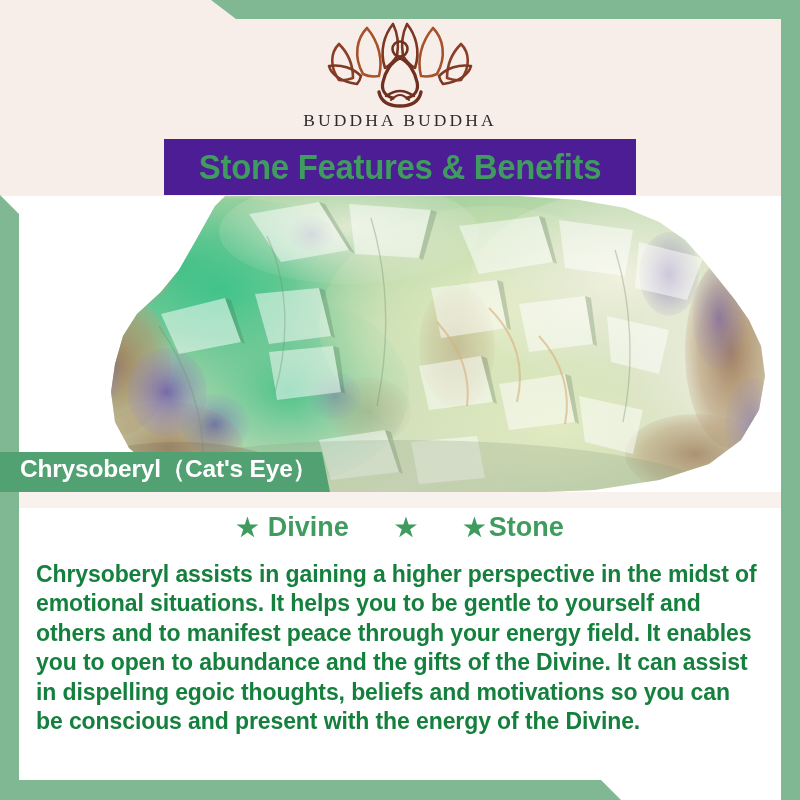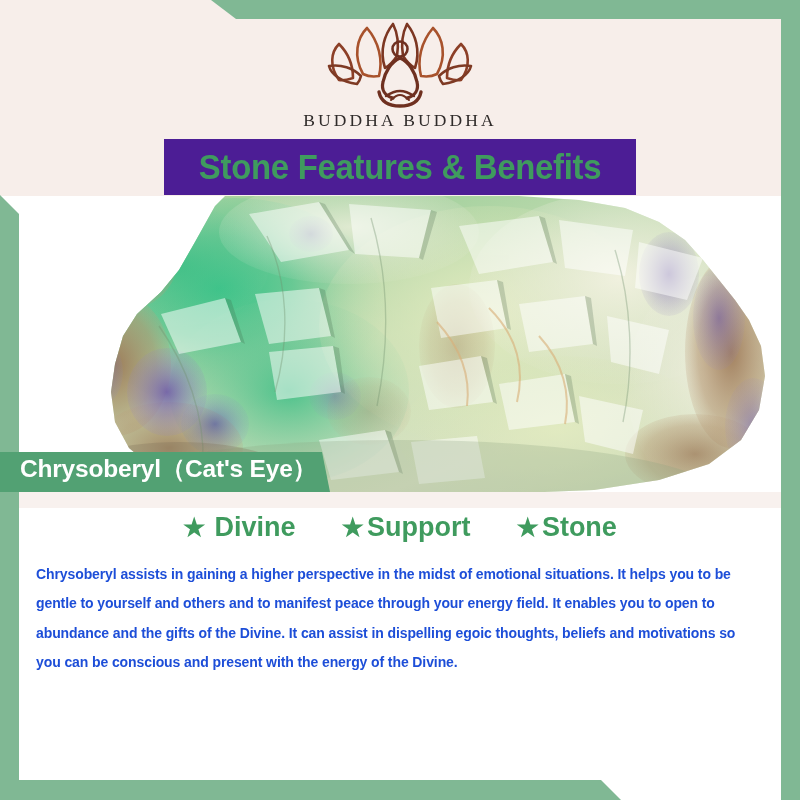--- a/index.html
+++ b/index.html
@@ -166,24 +166,24 @@
     line-height: 1;
     color: #3f9b5e;
   }
 
   
   .body-copy {
     position: absolute;
     left: 36px; top: 560px;
     width: 722px;
     font-family: "Liberation Sans Narrow", "Liberation Sans", sans-serif;
-    font-size: 14px;
+    font-size: 23px;
     font-weight: 600;
     line-height: 29.4px;
-    color: #1d4ed8;
+    color: #15803d;
     text-align: left;
     letter-spacing: -0.1px;
   }
 </style>
 </head>
 <body>
 
 <div id="infographic">
 
   <div class="card-white"></div>
@@ -364,21 +364,20 @@
 
   <div class="separator-strip"></div>
 
   <div class="keywords">
     <div class="keyword spaced">
       <span class="star">★</span>
       <span>Divine</span>
     </div>
     <div class="keyword">
       <span class="star">★</span>
-      <span>Support</span>
     </div>
     <div class="keyword">
       <span class="star">★</span>
       <span>Stone</span>
     </div>
   </div>
 
   <div class="body-copy">Chrysoberyl assists in gaining a higher perspective in the midst of emotional situations. It helps you to be gentle to yourself and others and to manifest peace through your energy field. It enables you to open to abundance and the gifts of the Divine. It can assist in dispelling egoic thoughts, beliefs and motivations so you can be conscious and present with the energy of the Divine.</div>
 
 </div>

